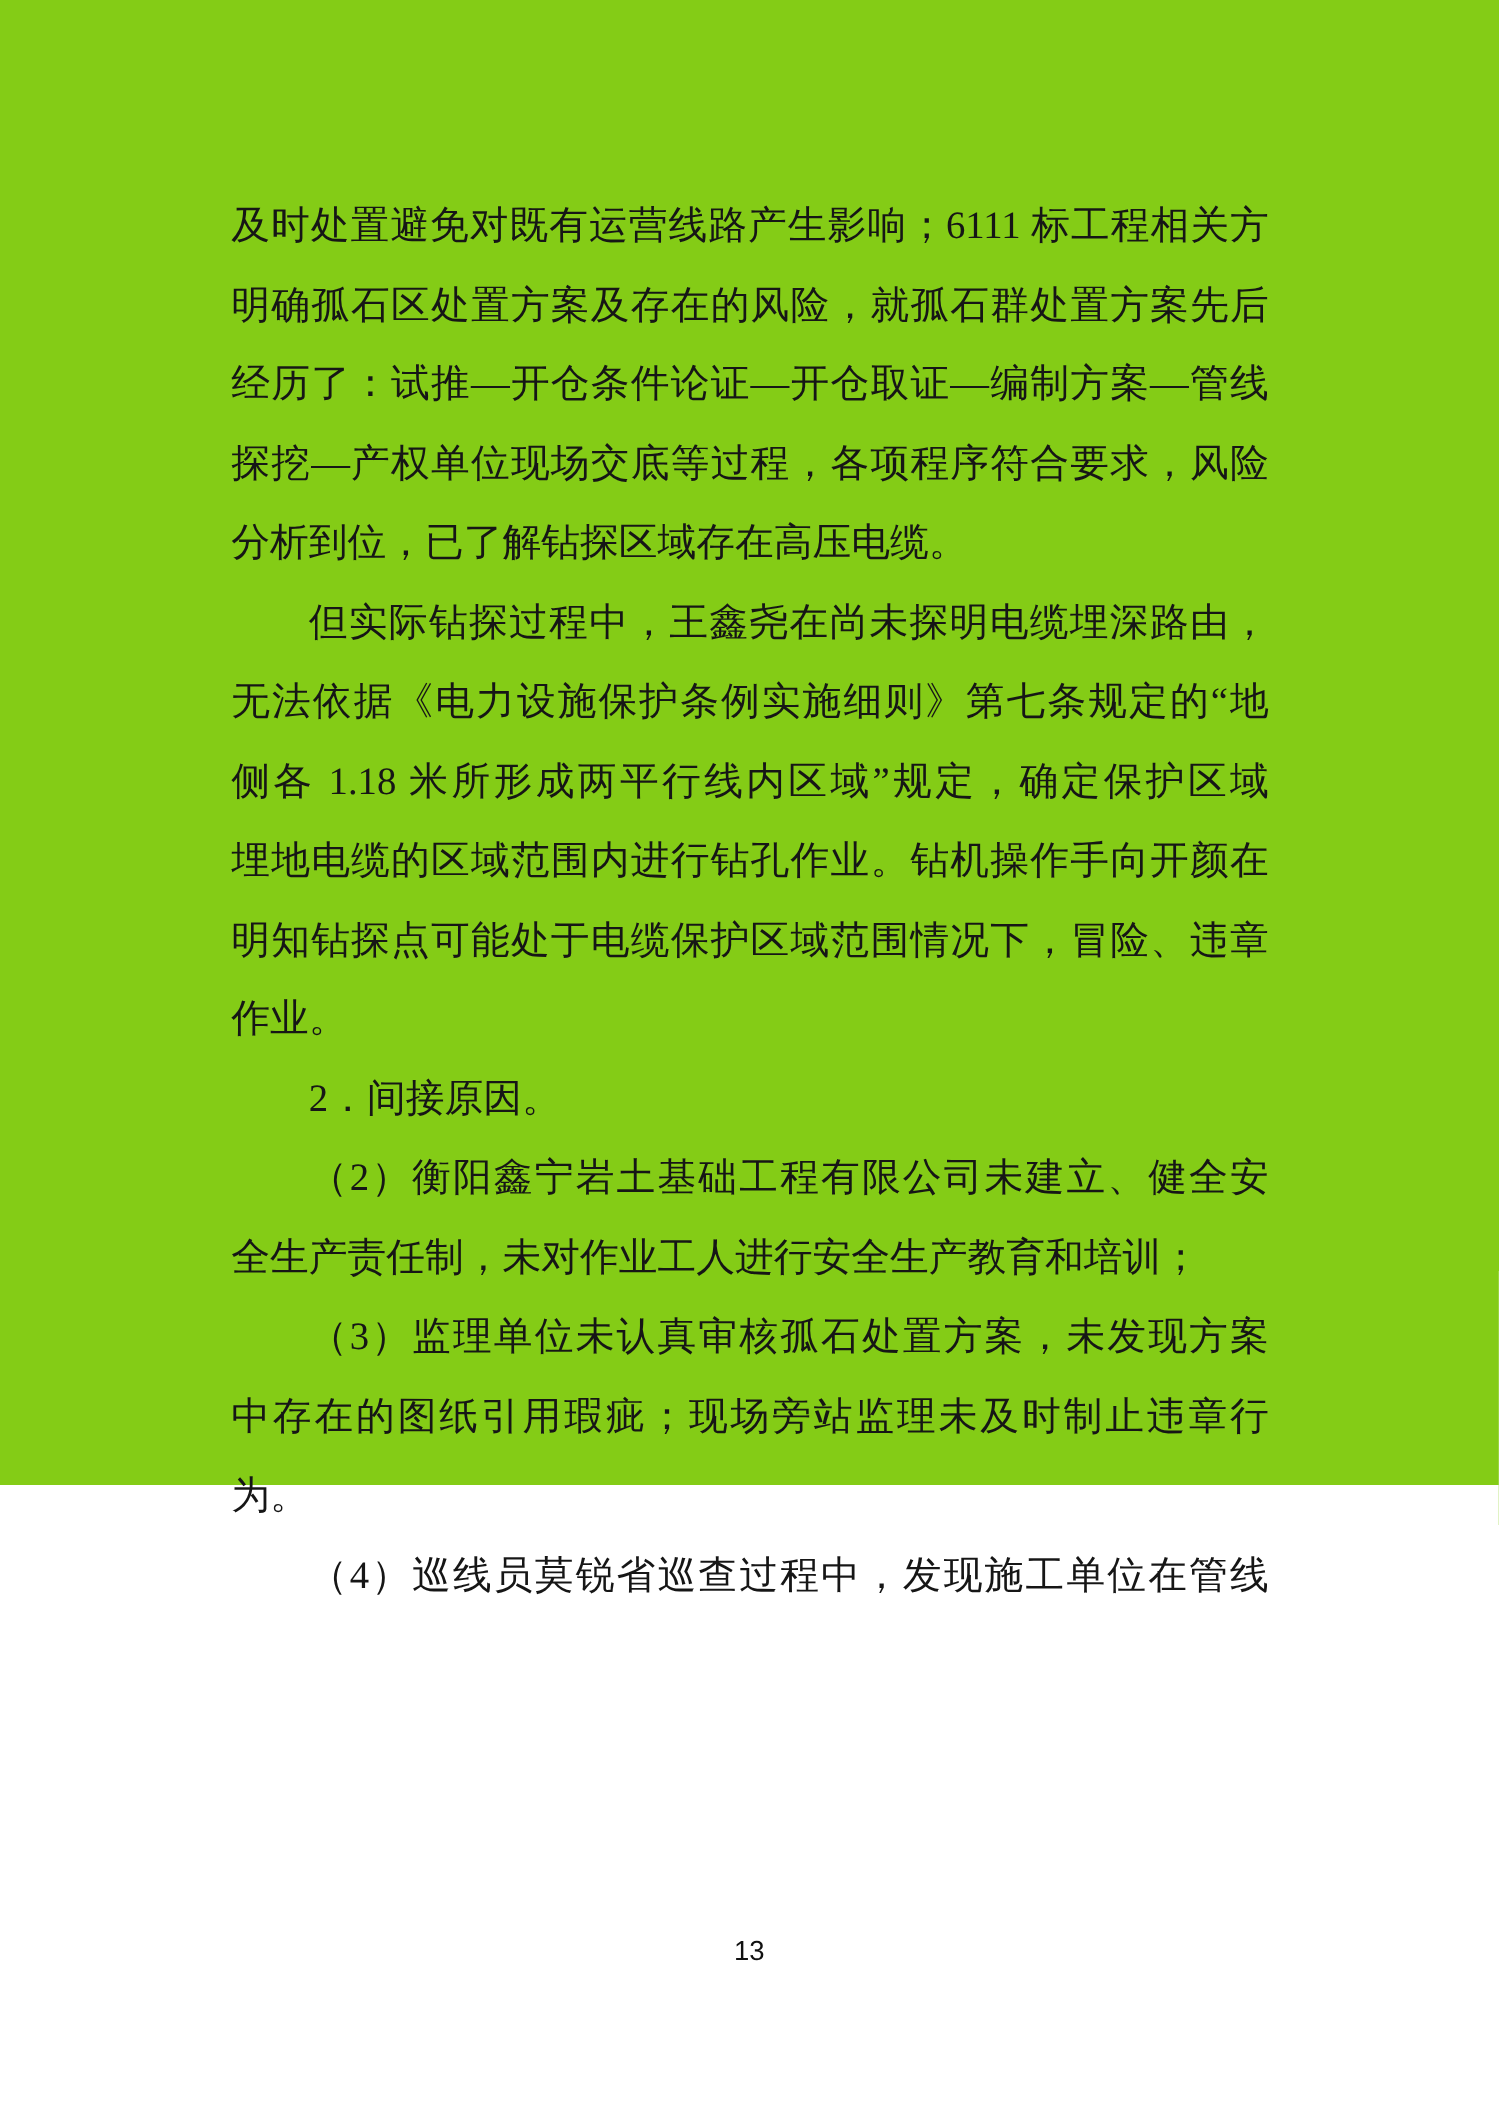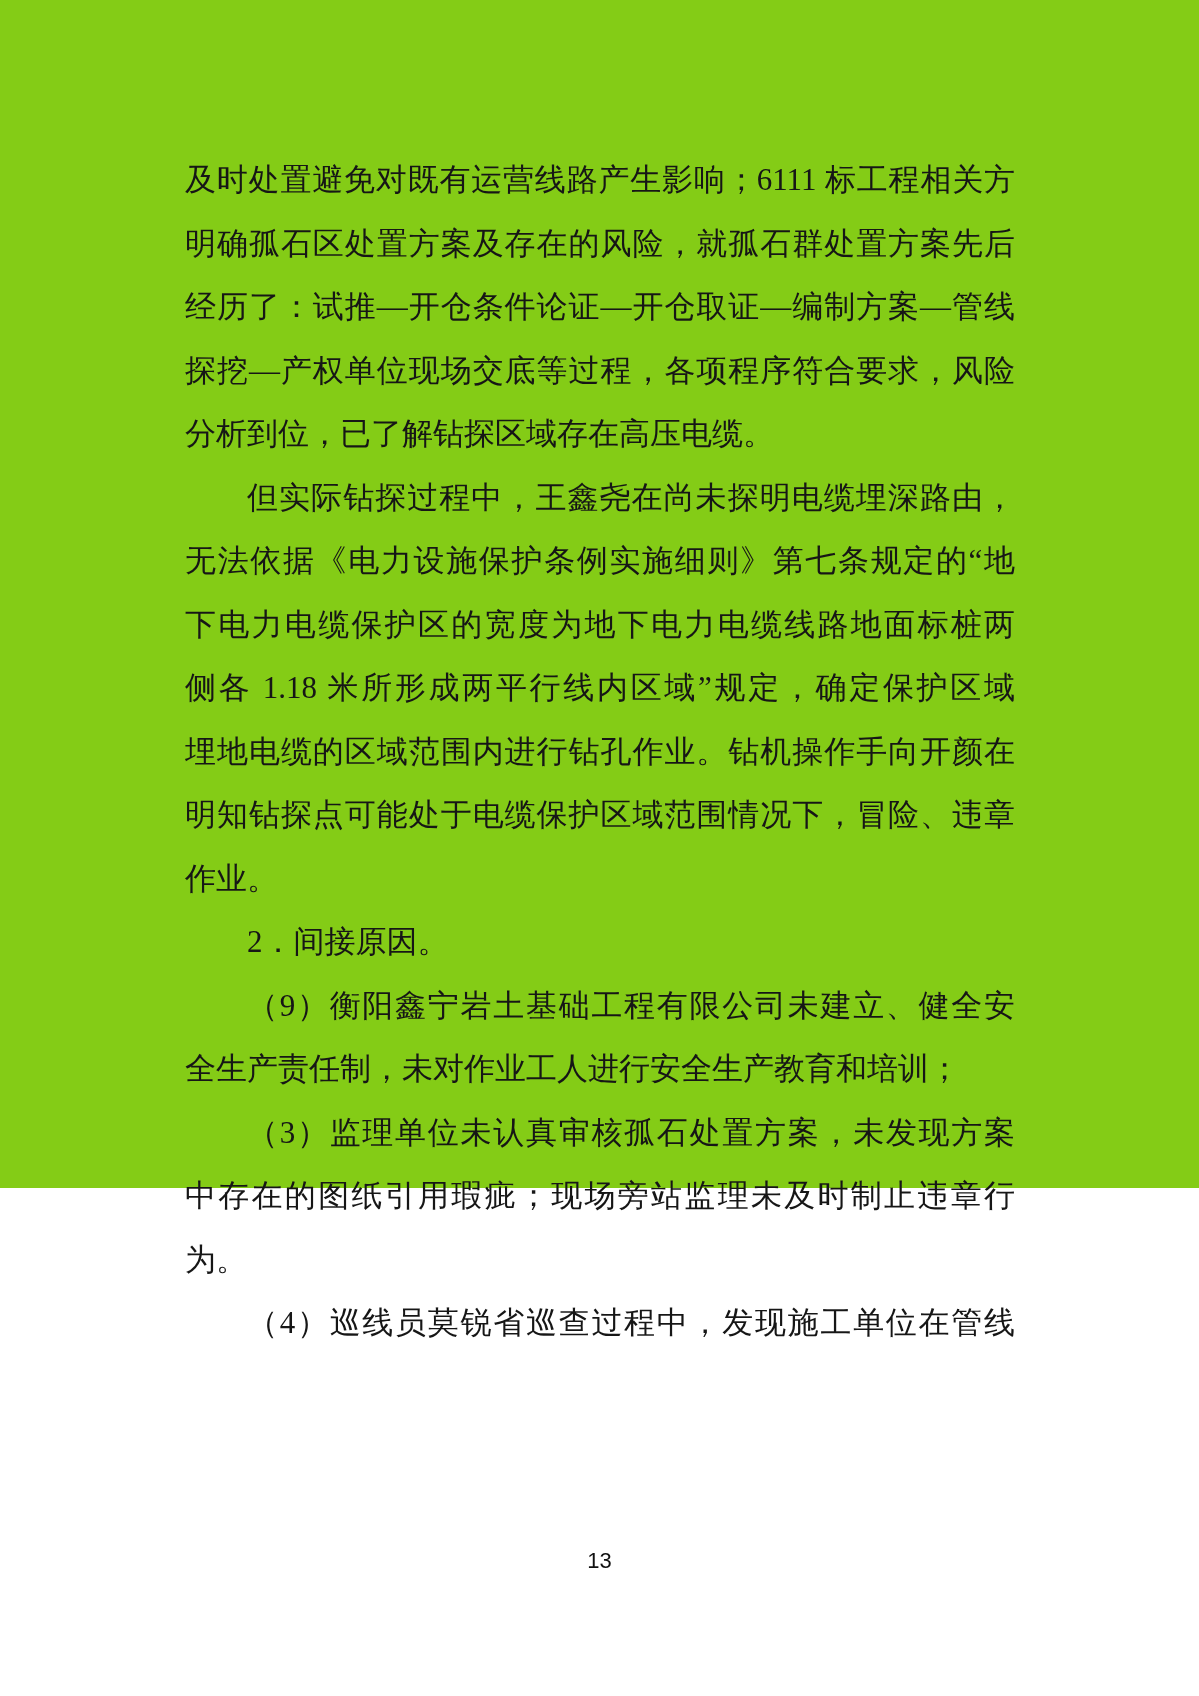--- a/index.html
+++ b/index.html
@@ -71,31 +71,30 @@
       <div class="paragraph">
         <div class="line">及时处置避免对既有运营线路产生影响；6111 标工程相关方</div>
         <div class="line">明确孤石区处置方案及存在的风险，就孤石群处置方案先后</div>
         <div class="line">经历了：试推—开仓条件论证—开仓取证—编制方案—管线</div>
         <div class="line">探挖—产权单位现场交底等过程，各项程序符合要求，风险</div>
         <div class="line end">分析到位，已了解钻探区域存在高压电缆。</div>
       </div>
       <div class="paragraph">
         <div class="line first">但实际钻探过程中，王鑫尧在尚未探明电缆埋深路由，</div>
         <div class="line">无法依据《电力设施保护条例实施细则》第七条规定的“地</div>
-        <div class="line">下电力电缆保护区的宽度为地下电力电缆线路地面标桩两</div>
         <div class="line">侧各 1.18 米所形成两平行线内区域”规定，确定保护区域</div>
         <div class="line">埋地电缆的区域范围内进行钻孔作业。钻机操作手向开颜在</div>
         <div class="line">明知钻探点可能处于电缆保护区域范围情况下，冒险、违章</div>
         <div class="line end">作业。</div>
       </div>
       <div class="paragraph">
         <div class="line first end">2．间接原因。</div>
       </div>
       <div class="paragraph">
-        <div class="line first">（9）衡阳鑫宁岩土基础工程有限公司未建立、健全安</div>
+        <div class="line first">（2）衡阳鑫宁岩土基础工程有限公司未建立、健全安</div>
         <div class="line end">全生产责任制，未对作业工人进行安全生产教育和培训；</div>
       </div>
       <div class="paragraph">
         <div class="line first">（3）监理单位未认真审核孤石处置方案，未发现方案</div>
         <div class="line">中存在的图纸引用瑕疵；现场旁站监理未及时制止违章行</div>
         <div class="line end">为。</div>
       </div>
       <div class="paragraph">
         <div class="line first">（4）巡线员莫锐省巡查过程中，发现施工单位在管线</div>
       </div>

